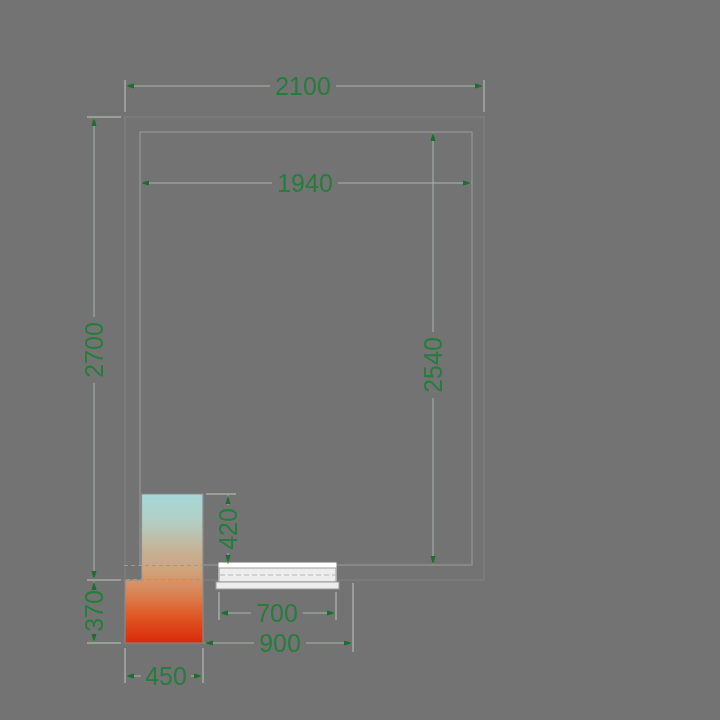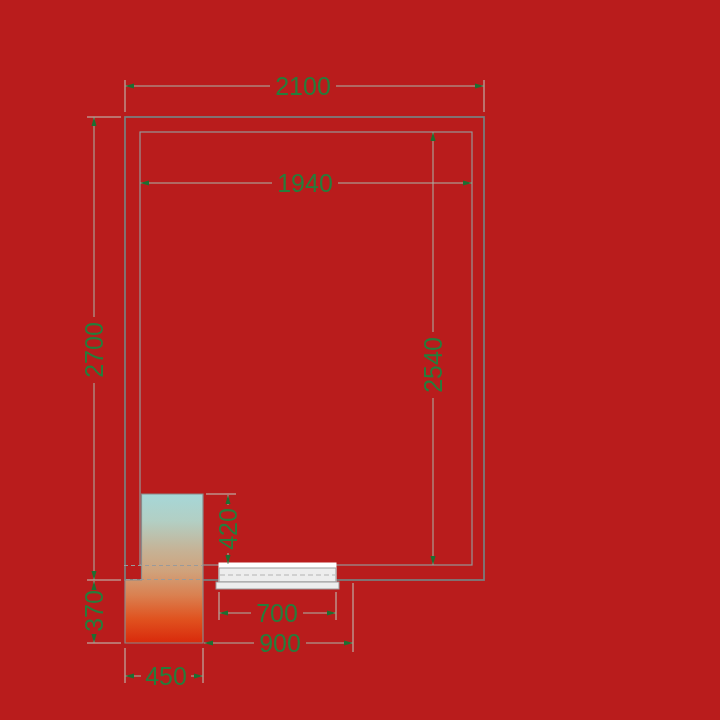--- a/index.html
+++ b/index.html
@@ -8,21 +8,21 @@
     background: #ffffff;
     width: 720px;
     height: 720px;
     overflow: hidden;
     font-family: "Liberation Sans", sans-serif;
   }
   .canvas {
     position: relative;
     width: 720px;
     height: 720px;
-    background: #b91c1c;
+    background: #737373;
   }
   svg { display: block; }
 
   
   .outer-wall { fill: none; stroke: #7c7c7c; stroke-width: 1.8; }
   .inner-wall { fill: none; stroke: #979797; stroke-width: 1.2; }
   .mask       { fill: #ffffff; stroke: none; }
 
   
   .door-rect  { fill: #ededed; stroke: #9b9b9b; stroke-width: 1; }

